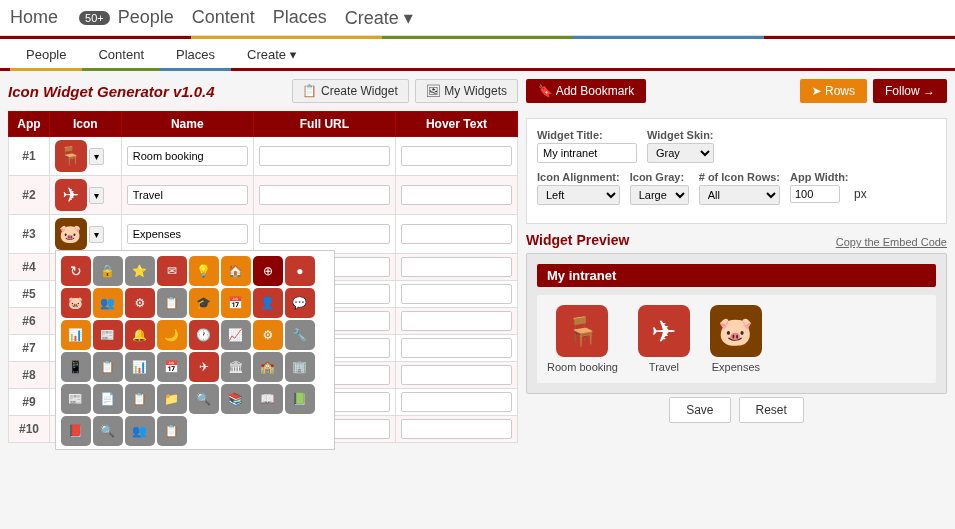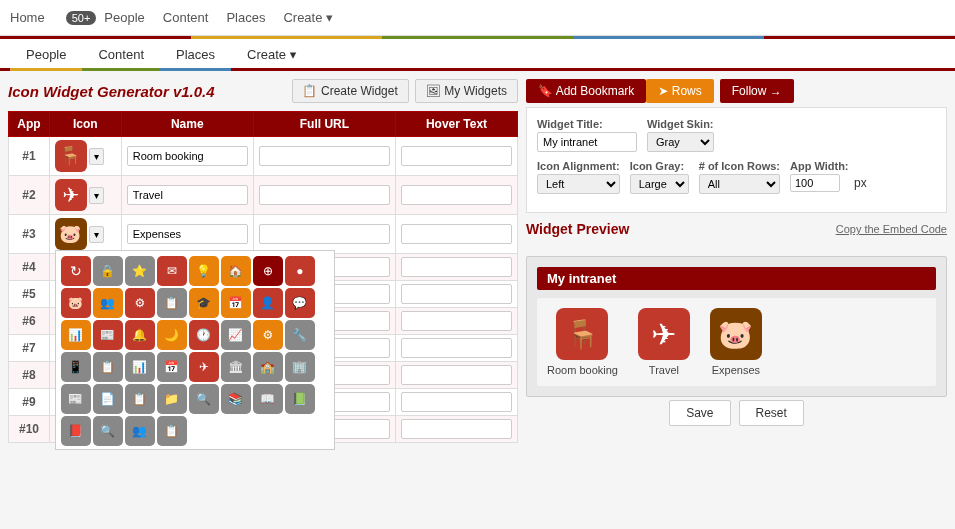--- a/index.html
+++ b/index.html
@@ -1,20 +1,20 @@
 <!DOCTYPE html>
 <html><head>
   <meta charset="utf-8">
   <style>
     * { box-sizing: border-box; margin: 0; padding: 0; }
     body { font-family: Arial, sans-serif; font-size: 12px; background: #f5f5f5; color: #333; }
 
     
     .top-nav { background: #fff; border-bottom: 1px solid #ddd; padding: 0 10px; display: flex; align-items: center; height: 36px; }
-    .top-nav a { color: #555; text-decoration: none; margin-right: 18px; font-size: 13px; }
+    .top-nav a { color: #555; text-decoration: none; margin-right: 18px; font-size: 18px; }
     .badge-50 { background: #555; color: #fff; border-radius: 10px; padding: 1px 6px; font-size: 11px; margin-left: 3px; }
 
     
     .sub-nav { background: #fff; border-bottom: 3px solid #8B0000; display: flex; align-items: flex-end; height: 32px; padding: 0 10px; }
     .sub-nav-item { padding: 6px 16px; font-size: 13px; color: #555; cursor: pointer; border-bottom: 3px solid transparent; margin-bottom: -3px; }
     .sub-nav-item.active-people { border-bottom-color: #DAA520; color: #333; }
     .sub-nav-item.active-content { border-bottom-color: #6B8E23; color: #333; }
     .sub-nav-item.active-places { border-bottom-color: #4682B4; color: #333; }
     .sub-nav-item.active-create { border-bottom-color: #8B0000; color: #333; }
 
@@ -23,21 +23,21 @@
     .left-panel { flex: 0 0 510px; }
     .right-panel { flex: 1; }
 
     
     .left-header { display: flex; align-items: center; justify-content: space-between; margin-bottom: 8px; }
     .widget-title { color: #8B0000; font-size: 15px; font-weight: bold; font-style: italic; }
     .header-buttons { display: flex; gap: 6px; align-items: flex-end; }
     .btn-create, .btn-mywidgets { background: #f0f0f0; border: 1px solid #ccc; padding: 4px 10px; font-size: 12px; cursor: pointer; border-radius: 2px; color: #333; }
 
     
-    .right-header { display: flex; align-items: center; margin-bottom: 4px; }
+    .right-header { display: flex; align-items: center; justify-content: space-between; margin-bottom: 15px; gap: 8px; }
     .btn-bookmark { background: #8B0000; color: #fff; border: none; padding: 5px 12px; font-size: 12px; cursor: pointer; border-radius: 2px; }
     .right-buttons { display: flex; gap: 6px; }
     .btn-share { background: #E8820A; color: #fff; border: none; padding: 5px 12px; font-size: 12px; cursor: pointer; border-radius: 2px; }
     .btn-follow { background: #8B0000; color: #fff; border: none; padding: 5px 12px; font-size: 12px; cursor: pointer; border-radius: 2px; }
 
     
     .icon-table { width: 100%; border-collapse: collapse; background: #fff; }
     .icon-table th { background: #8B0000; color: #fff; padding: 5px 8px; text-align: center; font-size: 12px; border: 1px solid #a00; }
     .icon-table td { border: 1px solid #ddd; padding: 3px 5px; vertical-align: middle; }
     .row-num { text-align: center; font-weight: bold; color: #555; width: 28px; }
@@ -68,21 +68,21 @@
     
     .settings-box { background: #fff; border: 1px solid #ddd; padding: 10px; margin-bottom: 8px; }
     .settings-row { display: flex; gap: 10px; margin-bottom: 8px; flex-wrap: wrap; }
     .setting-group { display: flex; flex-direction: column; gap: 2px; }
     .setting-group label { font-size: 11px; color: #555; font-weight: bold; }
     .setting-group input[type="text"] { width: 100px; }
     .setting-group select { border: 1px solid #ccc; padding: 2px 4px; font-size: 11px; border-radius: 2px; }
     .setting-group input[type="number"] { width: 50px; border: 1px solid #ccc; padding: 2px 4px; font-size: 11px; border-radius: 2px; }
 
     
-    .preview-header { display: flex; justify-content: space-between; align-items: center; margin-bottom: 19px; }
+    .preview-header { display: flex; justify-content: space-between; align-items: flex-end; margin-bottom: 5px; }
     .preview-title { color: #8B0000; font-size: 14px; font-weight: bold; }
     .embed-link { font-size: 11px; color: #666; cursor: pointer; text-decoration: underline; }
 
     .preview-box { background: #e8e8e8; border: 1px solid #ccc; padding: 10px; border-radius: 2px; }
     .preview-widget-title { background: #8B0000; color: #fff; padding: 4px 10px; font-size: 13px; font-weight: bold; margin-bottom: 8px; border-radius: 2px; }
     .preview-icons { display: flex; gap: 20px; padding: 10px; background: #f5f5f5; border-radius: 2px; }
     .preview-icon-item { display: flex; flex-direction: column; align-items: center; gap: 4px; }
     .preview-icon-img { width: 52px; height: 52px; border-radius: 8px; display: flex; align-items: center; justify-content: center; font-size: 28px; }
     .pi-room { background: #c0392b; }
     .pi-travel { background: #c0392b; }

